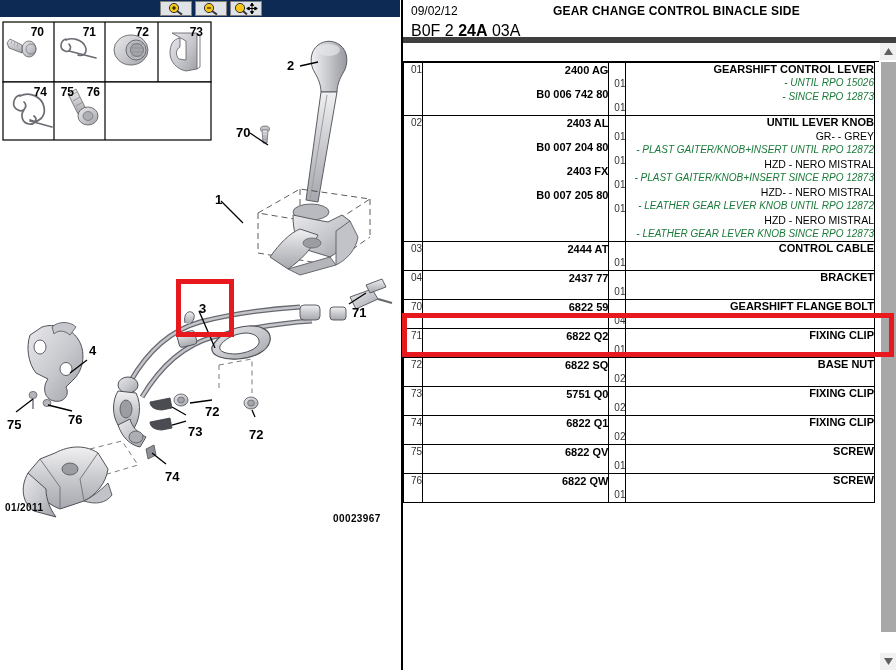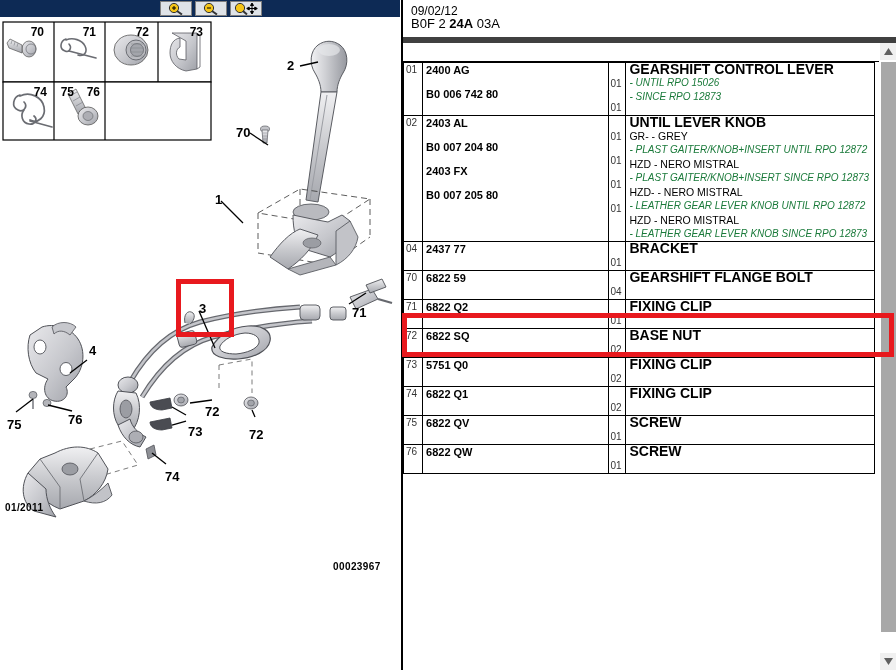--- a/index.html
+++ b/index.html
@@ -14,53 +14,53 @@
 
   .toolbar{position:absolute;left:0;top:0;width:400px;height:17px;background:#0d2a55;}
   .toolbar-inner{position:absolute;left:160px;top:1px;display:flex;gap:3px;}
   .tbtn{width:32px;height:15px;background:#dfe3e8;border:1px solid #808080;
         display:flex;align-items:center;justify-content:center;box-sizing:border-box;}
   .tbtn svg{display:block;}
 
   .diagram{position:absolute;left:0;top:17px;width:400px;height:653px;background:#fff;}
   .diagram svg{display:block;}
   .caption-date{position:absolute;left:5px;top:485px;font-size:10px;font-weight:bold;letter-spacing:.4px;}
-  .caption-num{position:absolute;left:333px;top:496px;font-size:10px;font-weight:bold;letter-spacing:.4px;margin-top:48px;}
+  .caption-num{position:absolute;left:333px;top:496px;font-size:10px;font-weight:bold;letter-spacing:.4px;}
 
   .redbox-diagram{position:absolute;left:176px;top:262px;width:58px;height:58px;
      border:5px solid #e8191e;box-sizing:border-box;background:transparent;}
 
   
   .right-pane{position:absolute;left:401px;top:0;width:495px;height:670px;background:#fff;
      border-left:2px solid #000;box-sizing:border-box;}
 
   .header{position:absolute;left:0;top:0;width:592px;height:43px;border-bottom:6px solid #404040;box-sizing:border-box;}
   .hdr-date{position:absolute;left:8px;top:4px;font-size:12px;color:#000;}
   .hdr-title{position:absolute;left:150px;top:4px;font-size:12px;font-weight:bold;letter-spacing:.2px;}
-  .hdr-ref{position:absolute;left:8px;top:16px;font-size:13px;}
+  .hdr-ref{position:absolute;left:8px;top:22px;font-size:16px;}
   .hdr-ref b{font-weight:bold;}
 
   .tblwrap{position:absolute;left:0;top:43px;width:493px;height:627px;overflow:hidden;}
   .spacer{height:19px;border-bottom:1px solid #000;box-sizing:border-box;}
 
   table.parts{border-collapse:collapse;width:472px;table-layout:fixed;font-size:11px;}
-  table.parts td{border:1px solid #000;vertical-align:top;padding:0;}
+  table.parts td{border:1px solid #000;vertical-align:top;padding:0;text-align:right;}
   .c-item{width:19px;}
   .c-part{width:186px;}
   .c-qty{width:17px;}
   .c-desc{width:248px;}
 
   .itemno{font-size:10px;color:#333;padding:1px 0 0 2px;line-height:11px;}
   .partno{font-size:11px;font-weight:bold;color:#000;padding-left:3px;line-height:15px;white-space:nowrap;}
   .partno.pad{padding-top:9px;}
   .qty{font-size:10px;color:#333;padding-left:1px;line-height:15px;}
   .qty.pad{padding-top:9px;}
   .qty.q1{padding-top:13px;}
   .desc{padding-left:3px;line-height:13px;}
-  .dtitle{font-weight:bold;font-size:14px;color:#000;}
+  .dtitle{font-weight:bold;font-size:11px;color:#000;}
   .dline{font-size:10.5px;color:#000;line-height:14px;white-space:nowrap;}
   .dnote{font-size:10px;color:#1a7a3a;font-style:italic;line-height:14px;white-space:nowrap;}
 
   
   .scrollbar{position:absolute;right:0;top:43px;width:17px;height:627px;background:#fff;
      border-left:1px solid #fff;box-sizing:border-box;}
   .sb-arrow{width:17px;height:17px;background:#f0f0f0;display:flex;align-items:center;justify-content:center;}
   .sb-track{position:absolute;top:17px;bottom:17px;width:17px;background:#fff;}
   .sb-thumb{position:absolute;left:1px;top:2px;width:15px;height:570px;background:#a8a8a8;}
 
@@ -349,20 +349,21 @@
 
       <div class="caption-date">01/2011</div>
       <div class="caption-num">00023967</div>
     </div>
   </div>
 
   <div class="right-pane">
 
     <div class="header">
       <div class="hdr-date">09/02/12</div>
+      <div class="hdr-title">GEAR CHANGE CONTROL BINACLE SIDE</div>
       <div class="hdr-ref"><span>B0F 2 </span><b>24A</b><span> 03A</span></div>
     </div>
 
     <div class="tblwrap">
       <div class="spacer"></div>
       <table class="parts">
         <colgroup>
           <col class="c-item">
             <col class="c-part">
             <col class="c-qty">
@@ -409,20 +410,36 @@
                 <div class="desc">
                   <div class="dtitle">UNTIL LEVER KNOB</div>
                   <div class="dline">GR- - GREY</div>
                   <div class="dnote">- PLAST GAITER/KNOB+INSERT UNTIL RPO 12872</div>
                   <div class="dline">HZD - NERO MISTRAL</div>
                   <div class="dnote">- PLAST GAITER/KNOB+INSERT SINCE RPO 12873</div>
                   <div class="dline">HZD- - NERO MISTRAL</div>
                   <div class="dnote">- LEATHER GEAR LEVER KNOB UNTIL RPO 12872</div>
                   <div class="dline">HZD - NERO MISTRAL</div>
                   <div class="dnote">- LEATHER GEAR LEVER KNOB SINCE RPO 12873</div>
+                </div>
+              </td>
+            </tr>
+            <tr>
+              <td>
+                <div class="itemno">03</div>
+              </td>
+              <td>
+                <div class="partno">2444 AT</div>
+              </td>
+              <td>
+                <div class="qty q1">01</div>
+              </td>
+              <td>
+                <div class="desc">
+                  <div class="dtitle">CONTROL CABLE</div>
                 </div>
               </td>
             </tr>
             <tr>
               <td>
                 <div class="itemno">04</div>
               </td>
               <td>
                 <div class="partno">2437 77</div>
               </td>

